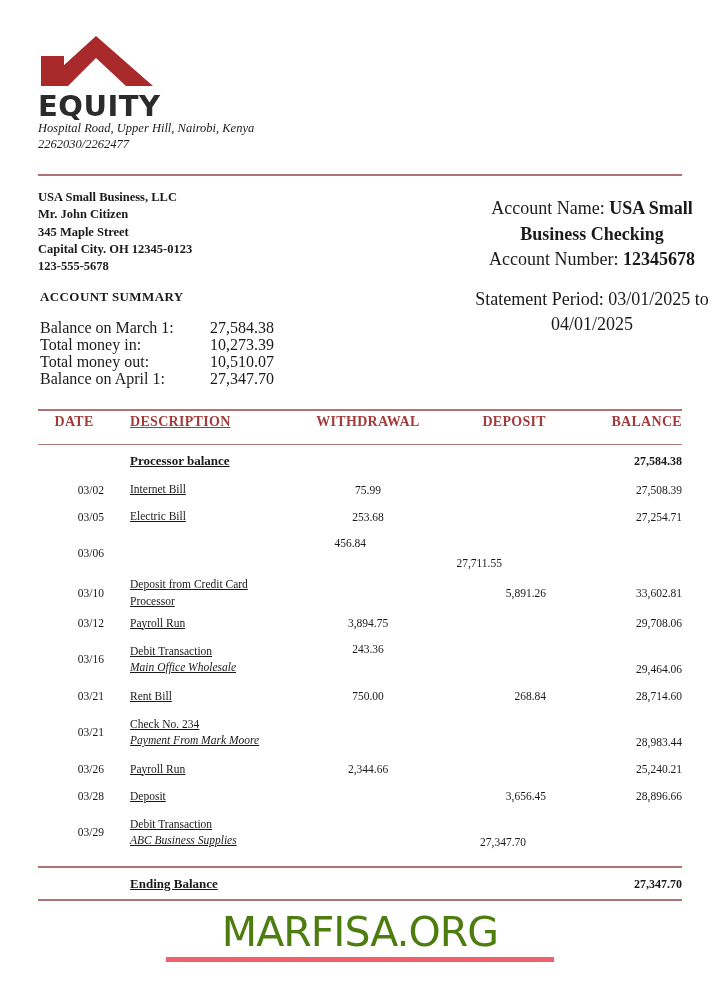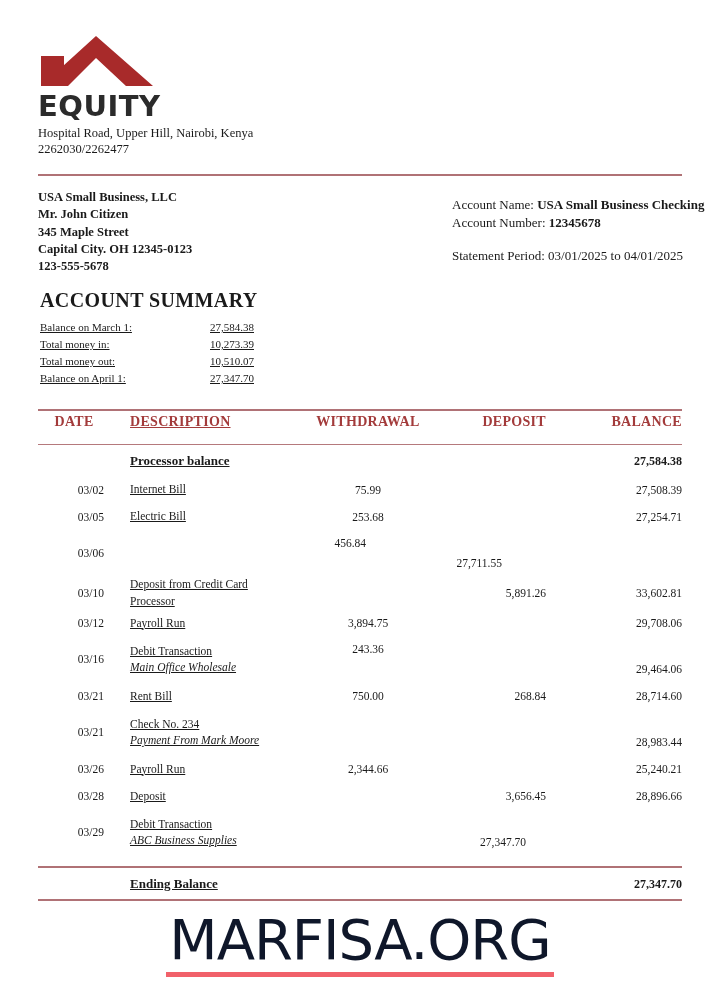--- a/index.html
+++ b/index.html
@@ -21,52 +21,52 @@
     font-size:29px;
     letter-spacing:0.5px;
     color:#2b2b2b;
     line-height:1;
     margin-top:2px;
   }
   .bank-addr {
     font-size:12.5px;
     line-height:1.25;
     color:#1a1a1a;
-    margin-top:5px;
+    font-style:italic;
   }
 
   
   .rule {
     position:absolute;
     left:38px; width:644px;
     height:1px;
     background:#b5797c;
   }
   .rule.thick { height:1.6px; background:#b07276; }
 
   
   .party {
     position:absolute; left:38px; top:189px;
     font-size:12.5px; font-weight:bold; line-height:1.38;
   }
   .acct {
-    position:absolute; left:452px; top:196px;
-    font-size:13px; line-height:1.42;
+    position:absolute; left:464px; top:196px;
+    font-size:18px; line-height:1.42;text-align:center;
   }
   .acct b { font-weight:bold; }
   .acct .period { margin-top:14px; }
 
   
   .summary-title {
     position:absolute; left:40px; top:289px;
-    font-size:20px; font-weight:bold; letter-spacing:0.4px;
+    font-size:13px; font-weight:bold; letter-spacing:0.4px;
   }
   .summary {
     position:absolute; left:40px; top:319px;
-    font-size:11px; line-height:1.0;text-decoration:underline;
+    font-size:16px; line-height:1.0;
   }
   .summary .srow { display:flex; height:17px; align-items:center; }
   .summary .slabel { width:170px; }
   .summary .sval { }
 
   
   .table { position:absolute; left:38px; top:404px; width:644px; }
   .thead {
     display:flex; align-items:center;
     height:36px;
@@ -101,23 +101,23 @@
   .trow.bold-row .c-desc { padding-left:20px; }
   .trow.bold-row .c-bal { font-size:12px; }
 
   
   .watermark {
     position:absolute; left:0; top:912px;
     width:720px; text-align:center;
   }
   .wm-text {
     font-family:"DejaVu Sans", sans-serif;
-    font-size:56px;
+    font-size:41px;
     font-weight:normal;
-    color:#0f172a;
+    color:#4d7c0f;
     letter-spacing:-1px;
     line-height:1;
     display:inline-block;
   }
   .wm-underline {
     width:388px; height:5px;
     background:#f1616a;
     margin:4px auto 0 auto;
   }
 </style>

